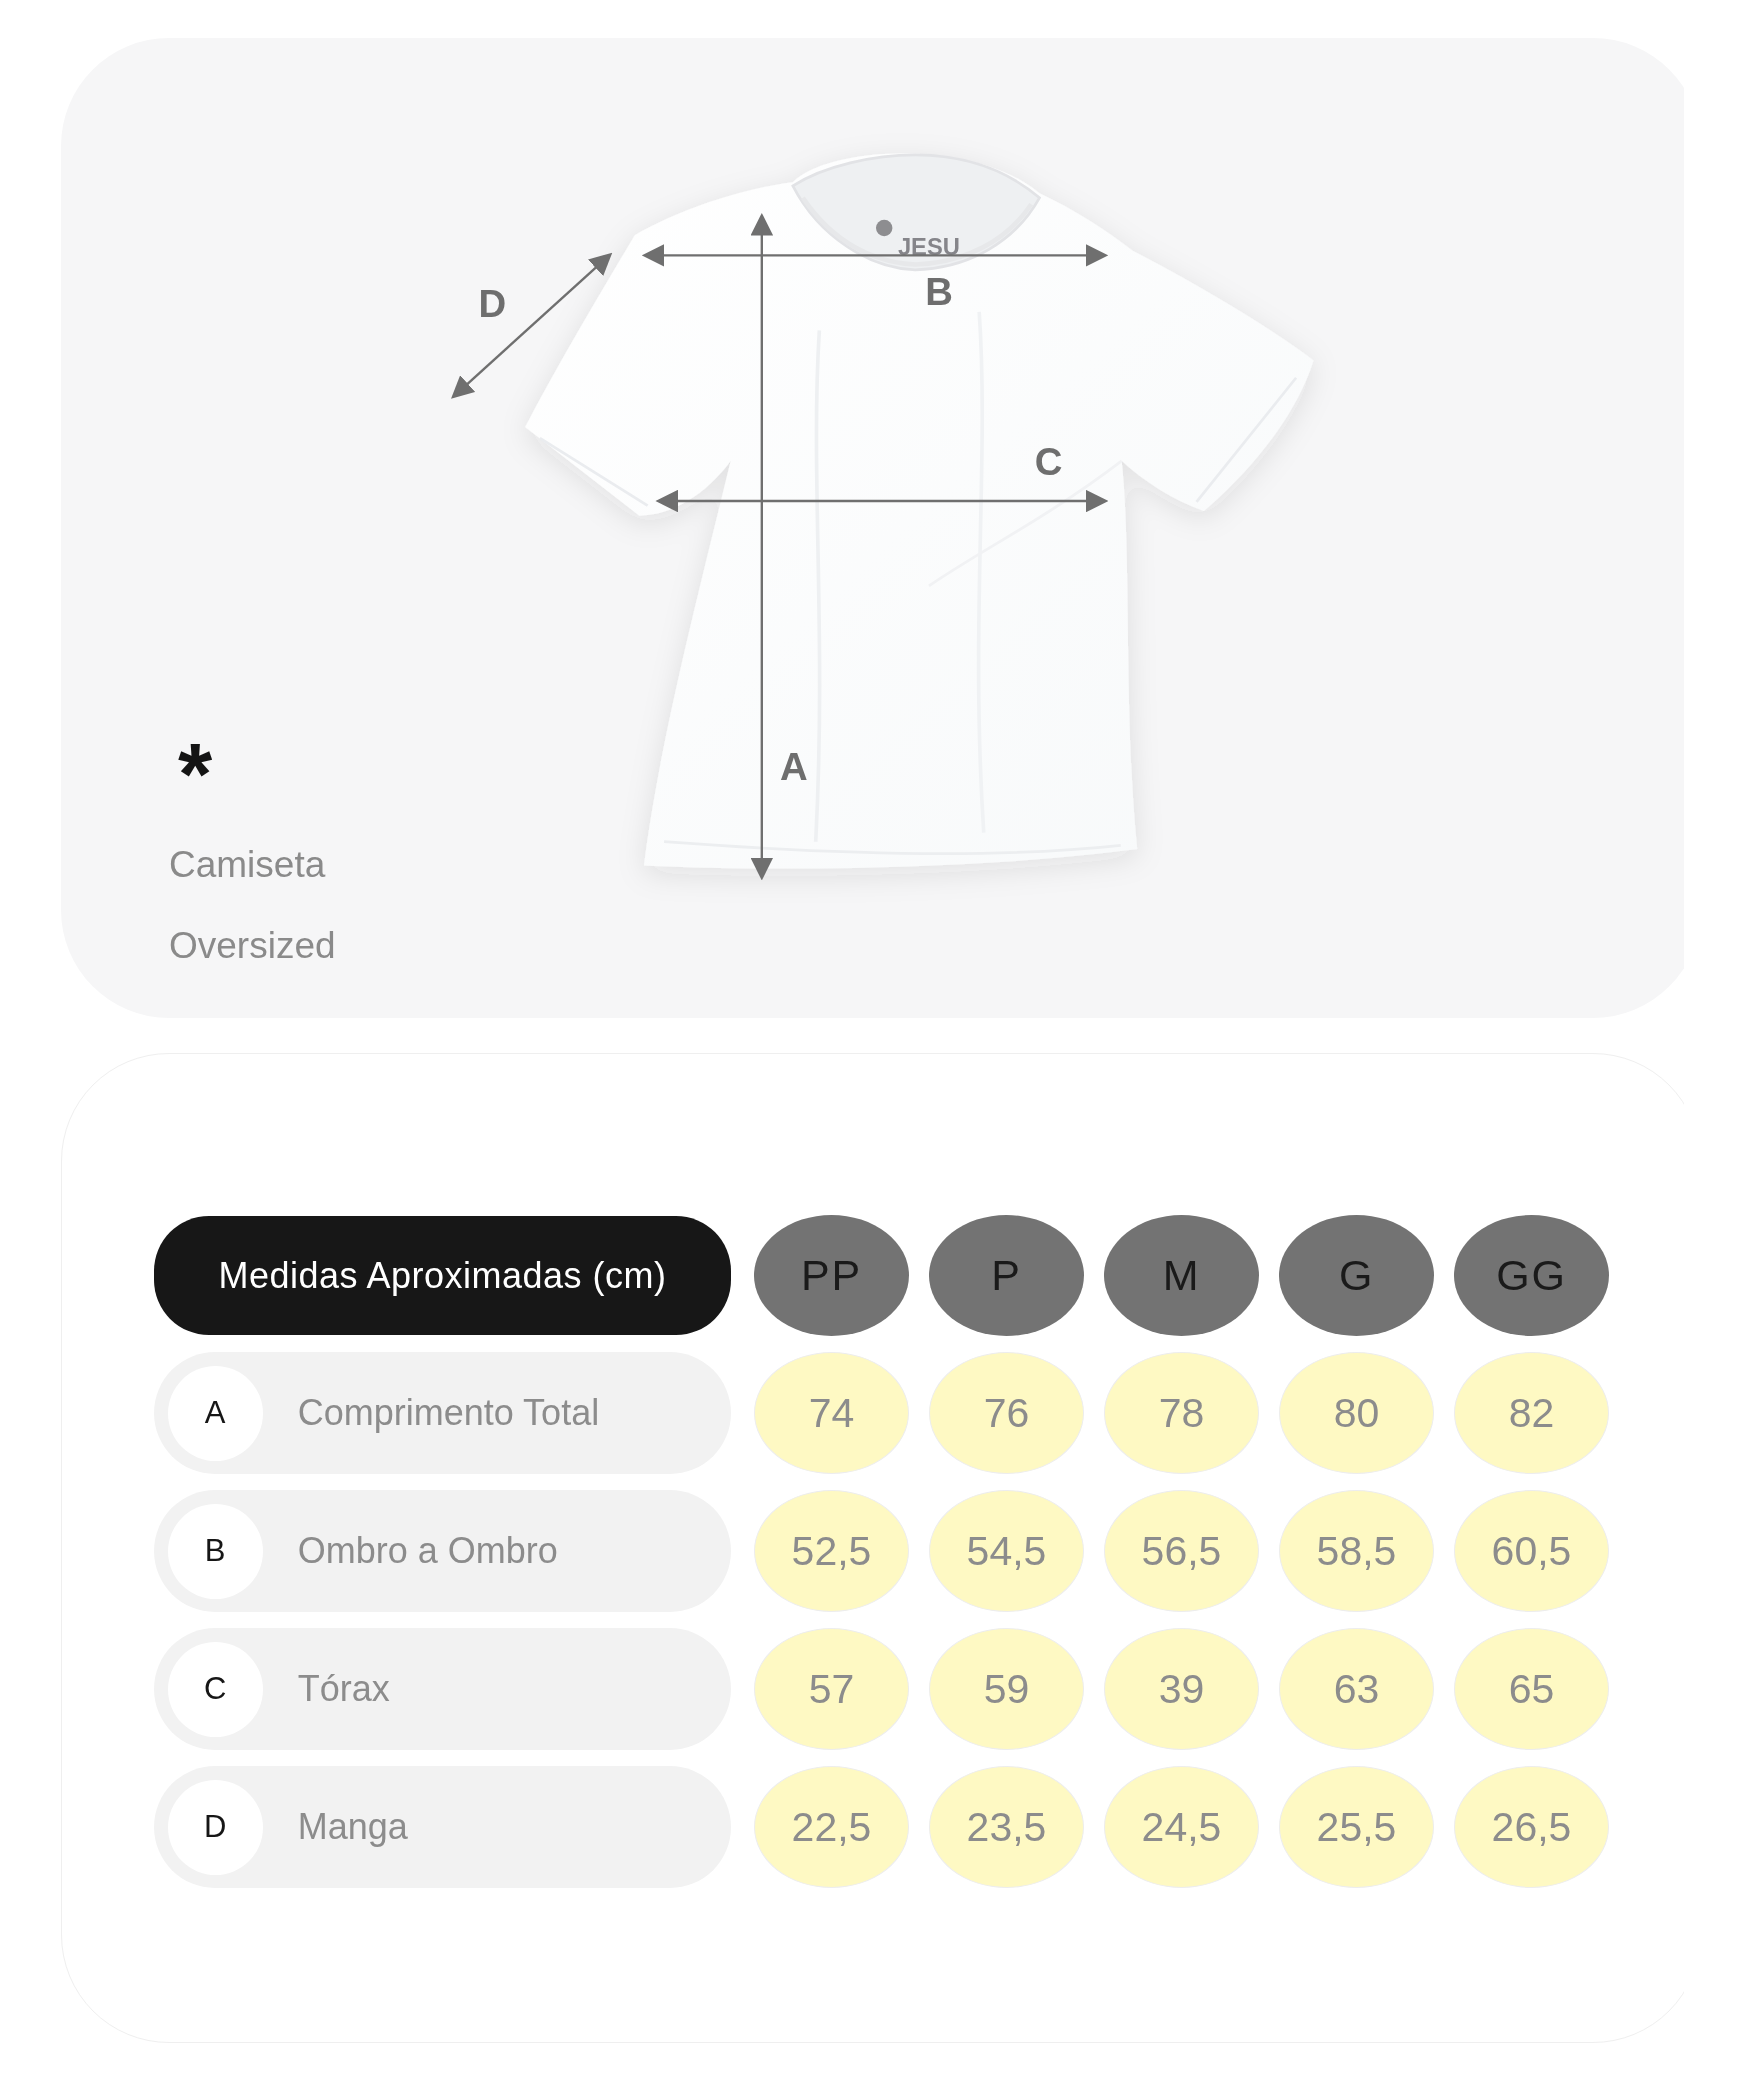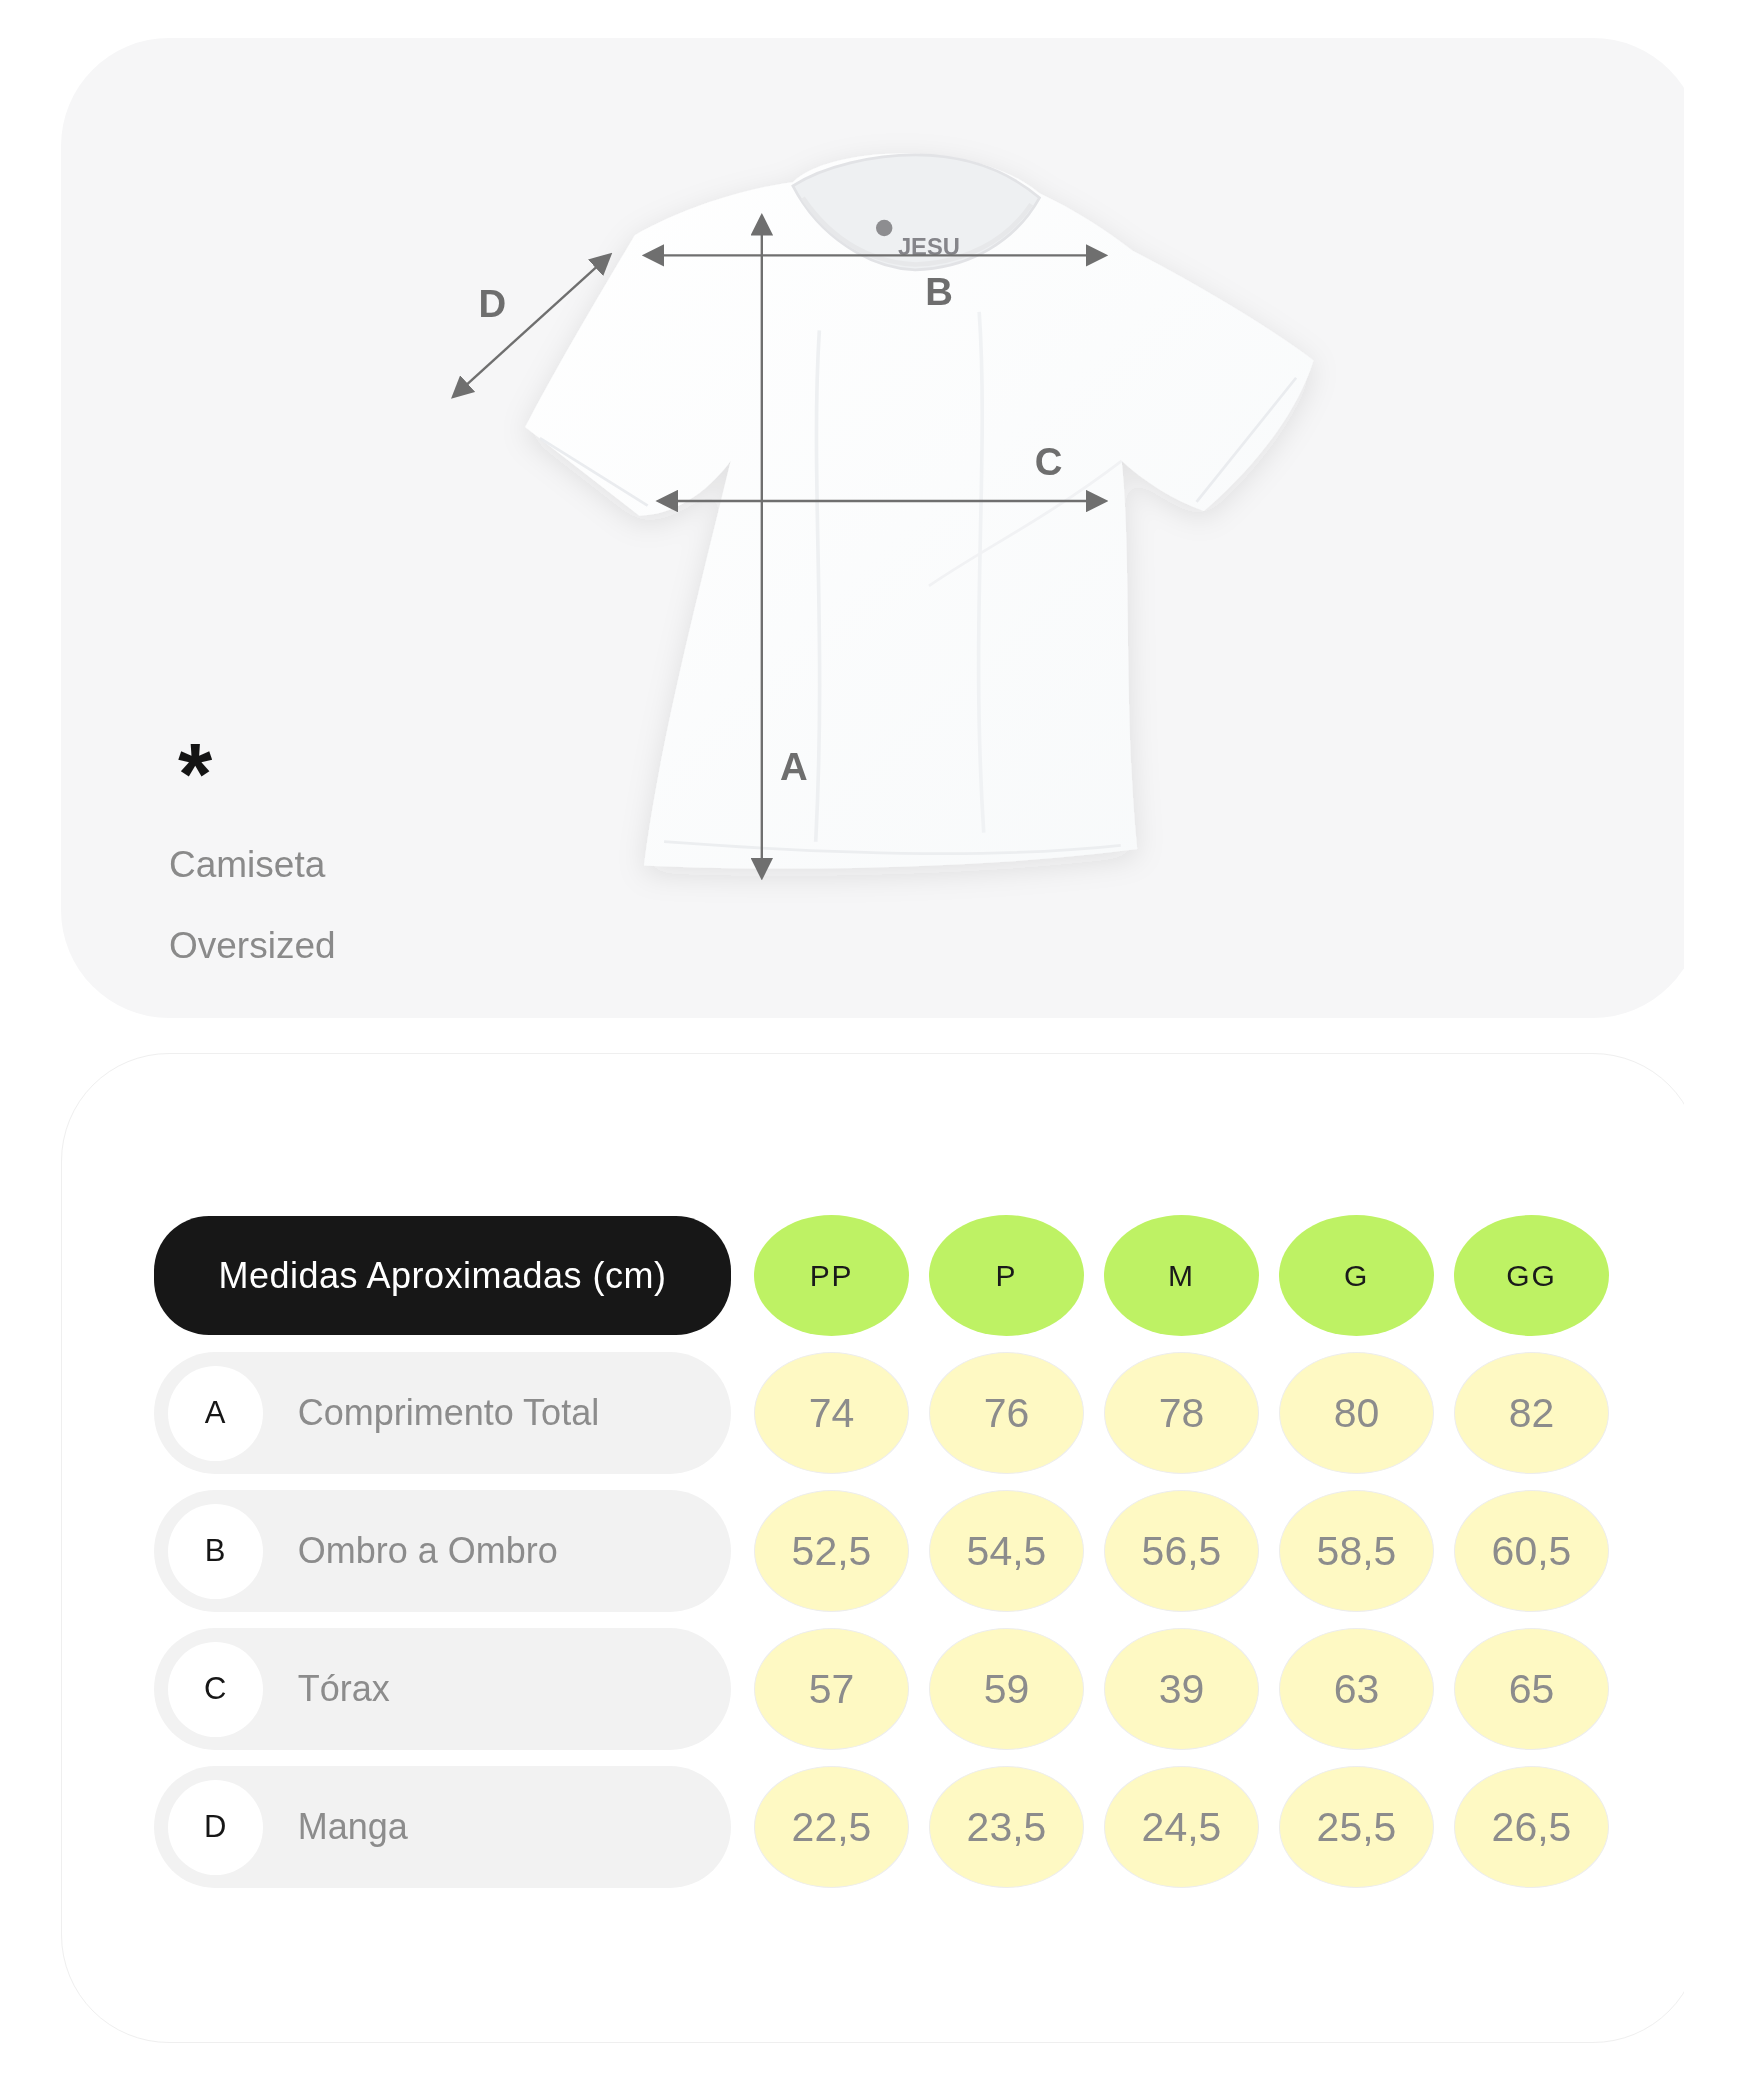--- a/index.html
+++ b/index.html
@@ -29,22 +29,22 @@
   .t-row .spacer{ width:23px; flex:0 0 23px; }
   .cells{ display:flex; gap:20px; }
   .header-pill{
     width:577px; height:119px; flex:0 0 577px; box-sizing:border-box;
     background:#171717; border-radius:55px;
     display:flex; align-items:center; justify-content:center;
     color:#ffffff; font-size:36px; letter-spacing:0.5px; white-space:nowrap;
   }
   .size-badge{
     width:155px; height:121px; border-radius:50%;
-    background:#bef264; display:flex; align-items:center; justify-content:center;
-    color:#1a1a1a; font-size:30px; letter-spacing:1.8px;
+    background:#737373; display:flex; align-items:center; justify-content:center;
+    color:#1a1a1a; font-size:43px; letter-spacing:1.8px;
   }
   .row-pill{
     width:577px; height:122px; flex:0 0 577px; box-sizing:border-box;
     background:#f2f2f2; border-radius:61px;
     display:flex; align-items:center;
   }
   .key-circle{
     width:95px; height:95px; margin-left:13.7px; flex:0 0 95px;
     background:#ffffff; border-radius:50%;
     display:flex; align-items:center; justify-content:center;

